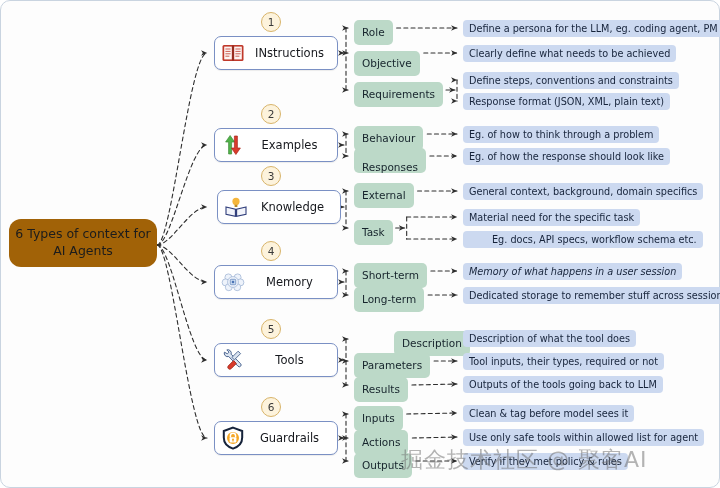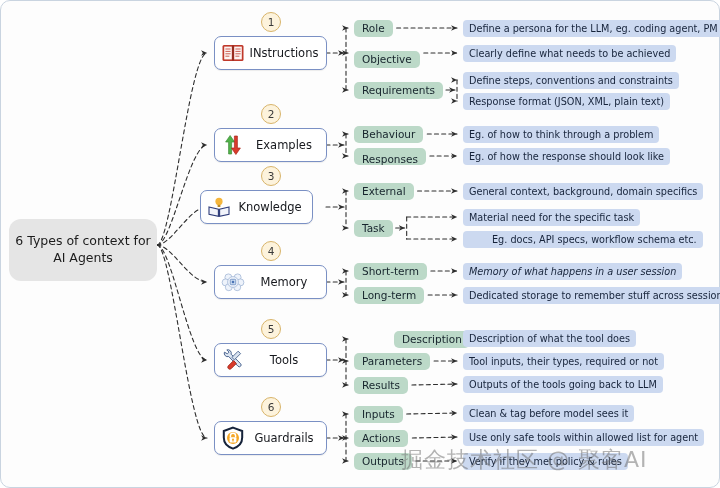--- a/index.html
+++ b/index.html
@@ -19,35 +19,35 @@
   #edges {
     position: absolute; left: 0; top: 0;
     width: 720px; height: 488px;
     pointer-events: none;
   }
 
   
   .root-node {
     position: absolute;
     left: 8px; top: 218px;
-    width: 148px; height: 62px;
-    background: #e5e5e5;
+    width: 148px; height: 48px;
+    background: #a16207;
     border-radius: 12px;
     display: flex; align-items: center; justify-content: center;
     text-align: center;
     font-size: 12.5px;
     color: #1c1c1c;
     line-height: 1.35;
     padding: 4px 6px;
   }
 
   
   .cat-box {
     position: absolute;
-    width: 113px; height: 34px;
+    width: 124px; height: 34px;
     background: #ffffff;
     border: 1.4px solid #7a90c4;
     border-radius: 7px;
     display: flex; align-items: center;
     padding-left: 5px;
     box-shadow: 0 1px 1px rgba(0,0,0,0.07);
   }
   .cat-ico {
     width: 26px; height: 26px;
     flex: 0 0 26px;
@@ -69,21 +69,21 @@
     background: #fdf3dc;
     border: 1.3px solid #d8b46a;
     display: flex; align-items: center; justify-content: center;
     font-size: 10.5px;
     color: #3a3a3a;
   }
 
   
   .sub-pill {
     position: absolute;
-    height: 17px;
+    height: 25px;
     background: #bcd9c8;
     border-radius: 5px;
     display: flex; align-items: center; justify-content: center;
     font-size: 10.5px;
     color: #16242c;
     padding: 0 8px;
     white-space: nowrap;
   }
 
   
@@ -241,21 +241,21 @@
       </div>
       <div class="desc-pill" style="left: 462px; top: 124.5px;">
         <span>Eg. of how to think through a problem</span>
       </div>
       <div class="sub-pill" style="left: 353px; top: 146.5px; align-items: flex-end;">
         <span>Responses</span>
       </div>
       <div class="desc-pill" style="left: 462px; top: 146.5px;">
         <span>Eg. of how the response should look like</span>
       </div>
-      <div class="cat-box" style="left: 199px; top: 189px;">
+      <div class="cat-box" style="left: 216px; top: 189px;">
         <span class="cat-ico">
           <svg width="24" height="22" viewBox="0 0 24 22">
         <circle cx="12" cy="5.4" r="3.6" fill="#f5b63c"></circle>
         <rect x="10.6" y="8.8" width="2.8" height="2.2" fill="#b98b28"></rect>
         <path d="M2 11 L11.4 13.2 L11.4 20.4 L2 18.2 Z" fill="#f2f4fb" stroke="#2f3d7a" stroke-width="1.1"></path>
         <path d="M22 11 L12.6 13.2 L12.6 20.4 L22 18.2 Z" fill="#f2f4fb" stroke="#2f3d7a" stroke-width="1.1"></path>
         <line x1="12" y1="12.9" x2="12" y2="20.6" stroke="#2f3d7a" stroke-width="1.2"></line>
       </svg>
         </span>
         <span class="cat-label">Knowledge</span>

